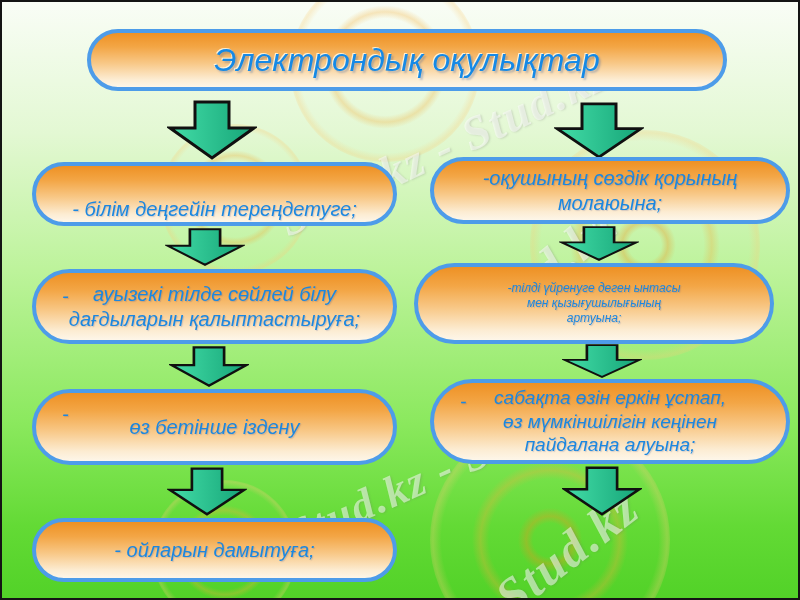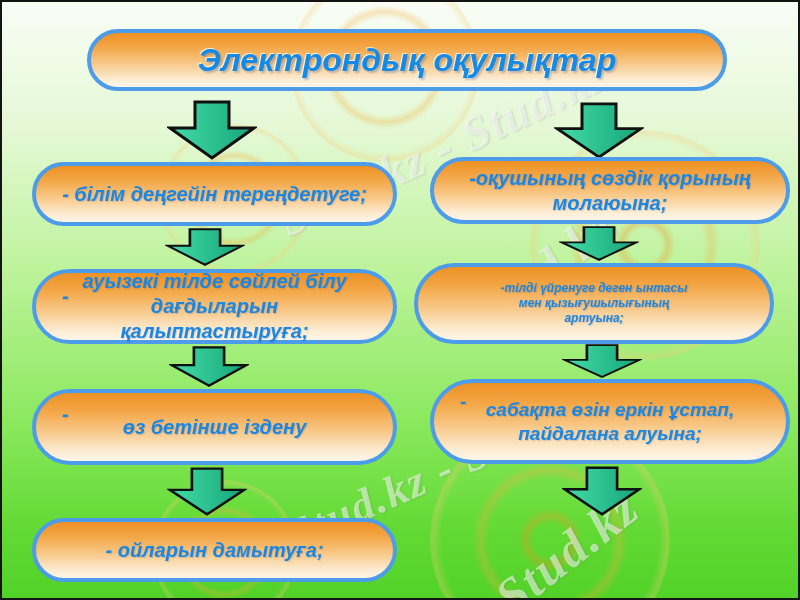--- a/index.html
+++ b/index.html
@@ -38,36 +38,36 @@
   .sw3 { left:528px; top:128px;  width:230px; height:230px; }
   .sw4 { left:428px; top:418px;  width:240px; height:240px; }
   .sw5 { left:150px; top:478px;  width:145px; height:145px; }
 
   
   .pill {
     position:absolute; box-sizing:border-box;
     border:4px solid #4d9ce9; border-radius:999px;
     background:linear-gradient(180deg, #ee9124 0%, #f3a646 26%, #f8c887 56%, #fcecd2 86%, #fdf6e9 100%);
     display:flex; flex-direction:column; justify-content:center; align-items:center;
-    color:#1b87e0; font-weight:bold; font-style:italic; text-align:center;
+    color:#1b87e0; font-weight:normal; font-style:italic; text-align:center;
     font-size:20px; line-height:1.25; padding:0 20px;
     text-shadow:1px 1px 1px rgba(70,80,150,0.22);
   }
   .pill .line { display:block; }
   .pill .dash { position:absolute; left:26px; }
   .dash-a { top:11px; } .dash-b { top:9px; } .dash-c { top:7px; }
 
   .title-pill {
     left:85px; top:27px; width:640px; height:62px;
     font-size:32px; color:#1589e6;
     text-shadow:-1px -1px 0 rgba(255,250,232,0.85), 2px 2px 2px rgba(40,90,170,0.3);
     z-index:3;
   }
 
-  .bL1 { left:30px;  top:160px; width:365px; height:64px; }
+  .bL1 { left:30px;  top:160px; width:365px; height:64px;justify-content:flex-end; }
   .bL2 { left:30px;  top:267px; width:365px; height:75px; }
   .bL3 { left:30px;  top:387px; width:365px; height:76px; }
   .bL4 { left:30px;  top:516px; width:365px; height:64px; }
   .bR1 { left:428px; top:155px; width:360px; height:67px; }
   .bR2 { left:412px; top:261px; width:360px; height:81px; font-size:12px; }
   .bR3 { left:428px; top:377px; width:360px; height:85px; font-size:19px; }
   .bR4 { left:428px; top:516px; width:360px; height:64px; }
   .pill { z-index:2; }
 
   
@@ -161,17 +161,18 @@
 
   <div class="pill bR2">
     <span class="line">-тілді үйренуге деген ынтасы</span>
     <span class="line">мен қызығушылығының</span>
     <span class="line">артуына;</span>
   </div>
 
   <div class="pill bR3">
     <span class="dash dash-c">-</span>
     <span class="line">сабақта өзін еркін ұстап,</span>
+    <span class="line">өз мүмкіншілігін кеңінен</span>
     <span class="line">пайдалана алуына;</span>
   </div>
 
 
 </div>
 
 </body></html>

